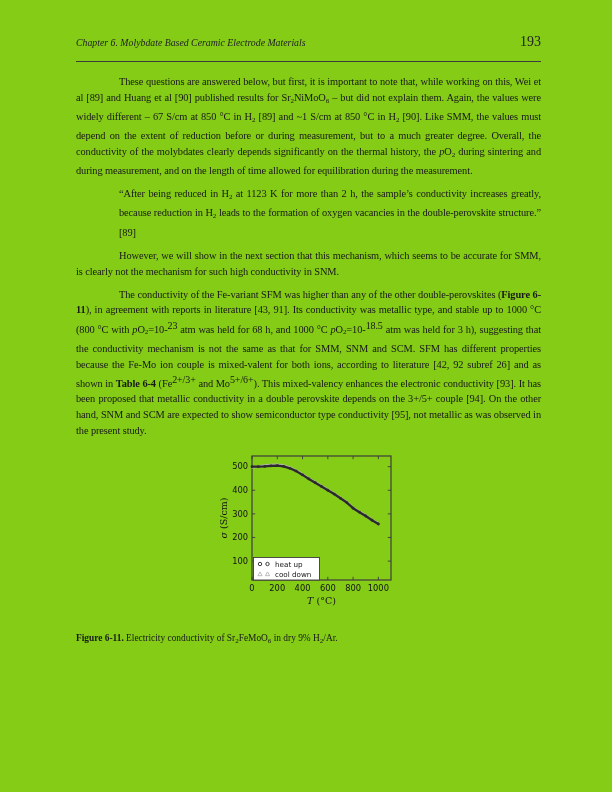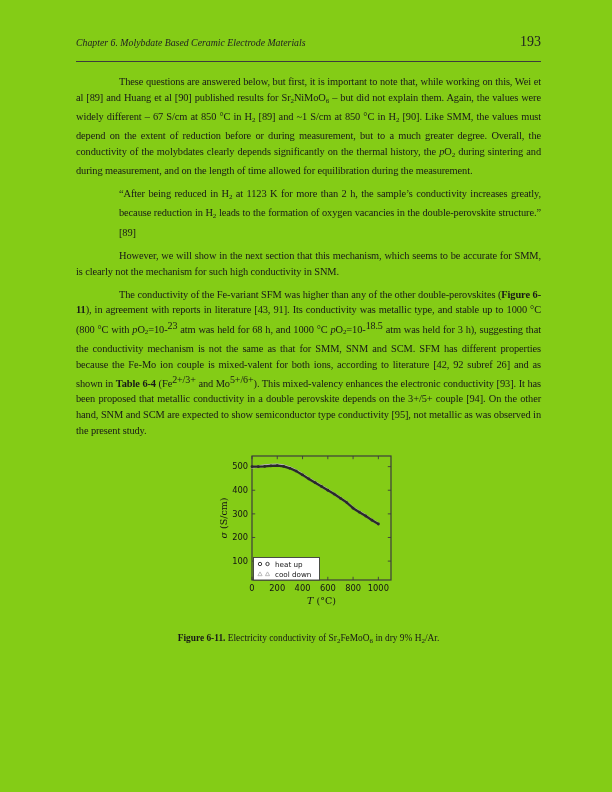--- a/index.html
+++ b/index.html
@@ -12,21 +12,21 @@
   .body-text{margin-top:12px;font:10.4px/15.7px "Liberation Serif","DejaVu Serif",serif;
     color:#181818;letter-spacing:-0.1px;text-align:justify;}
   .para{margin:0 0 7.5px 0;text-indent:43px;}
   .quote{margin:2px 0 7.5px 43px;text-indent:0;}
   .rsub{font-size:7px;vertical-align:-1.5px;}
   .rsup{font-size:10px;vertical-align:3.5px;}
   .rbold{font-weight:700;}
   .ritalic{font-style:italic;}
   .figure{margin:10px 0 0 0;}
   .chart-wrap{margin-left:139px;width:222px;}
-  .caption{margin-top:7px;text-align:center;
+  .caption{margin-top:7px;text-align:left;
     font:9.4px/12px "Liberation Serif","DejaVu Serif",serif;color:#181818;}
   svg .tick{font:8.3px "DejaVu Sans","Liberation Sans",sans-serif;fill:#141414;}
   svg .axlabel{font:9.5px "DejaVu Serif","Liberation Serif",serif;fill:#141414;}
   svg .legend-text{font:7.2px "DejaVu Sans","Liberation Sans",sans-serif;fill:#141414;}
 </style>
 </head>
 <body>
 
 <div class="page">
   <main class="content">

